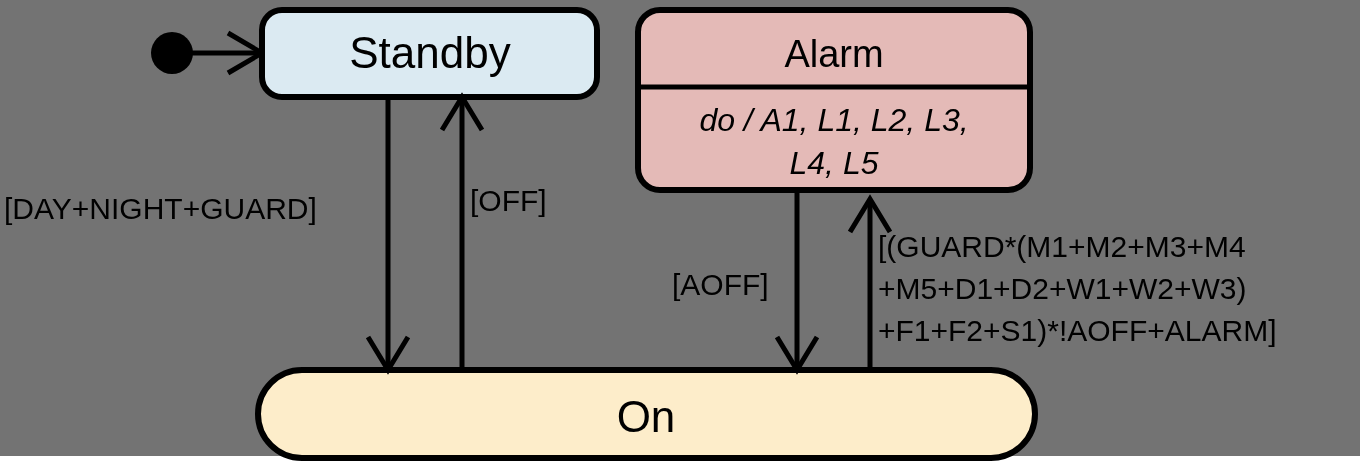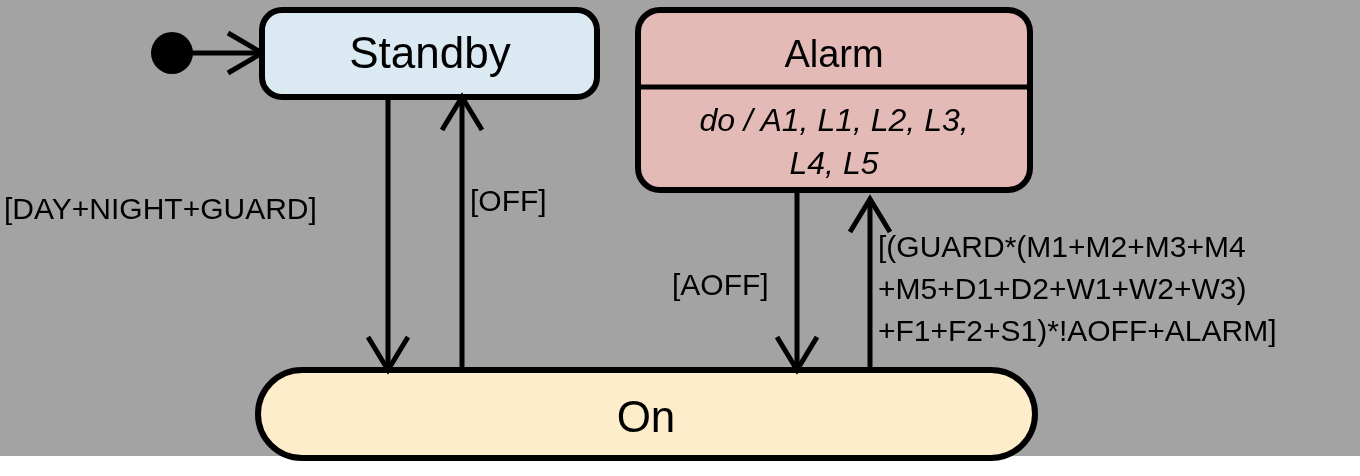--- a/index.html
+++ b/index.html
@@ -10,21 +10,21 @@
   body {
     width: 1360px;
     height: 476px;
     overflow: hidden;
     font-family: "Liberation Sans", sans-serif;
   }
   #diagram-root {
     position: relative;
     width: 1360px;
     height: 456px;
-    background: #a3a3a3;
+    background: #737373;
   }
   svg.diagram {
     display: block;
     width: 1360px;
     height: 476px;
   }
   text {
     font-family: "Liberation Sans", sans-serif;
     fill: #000000;
   }

